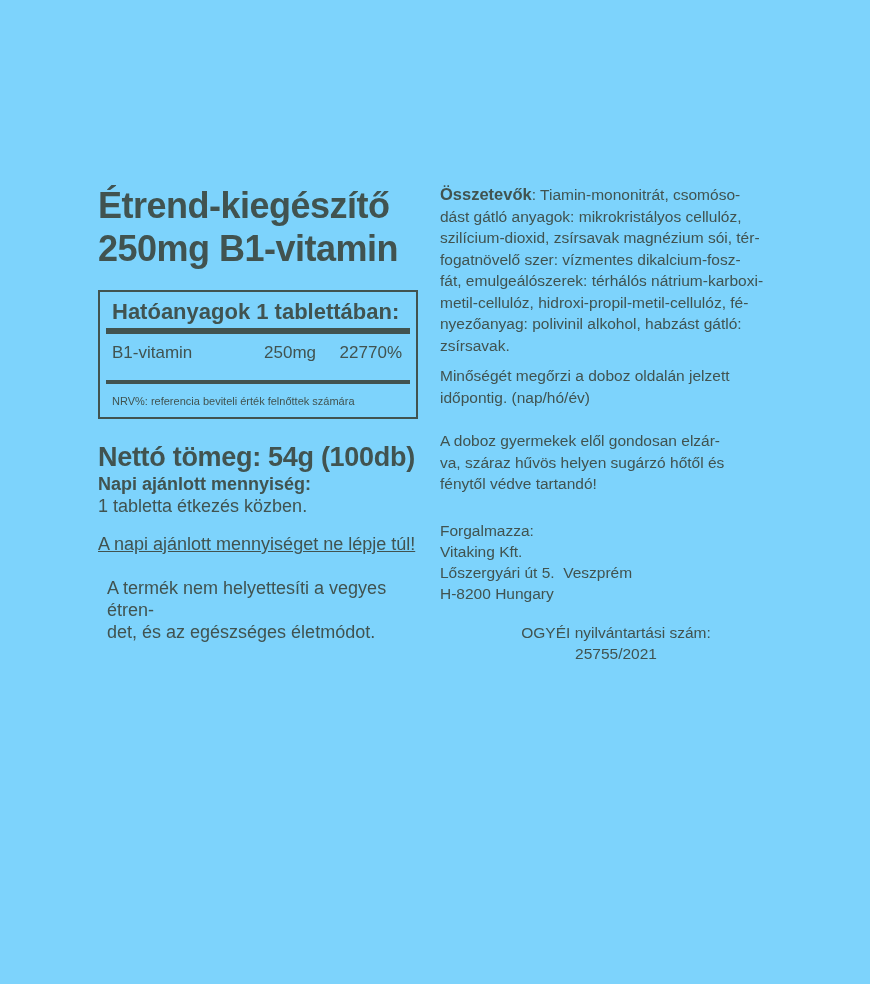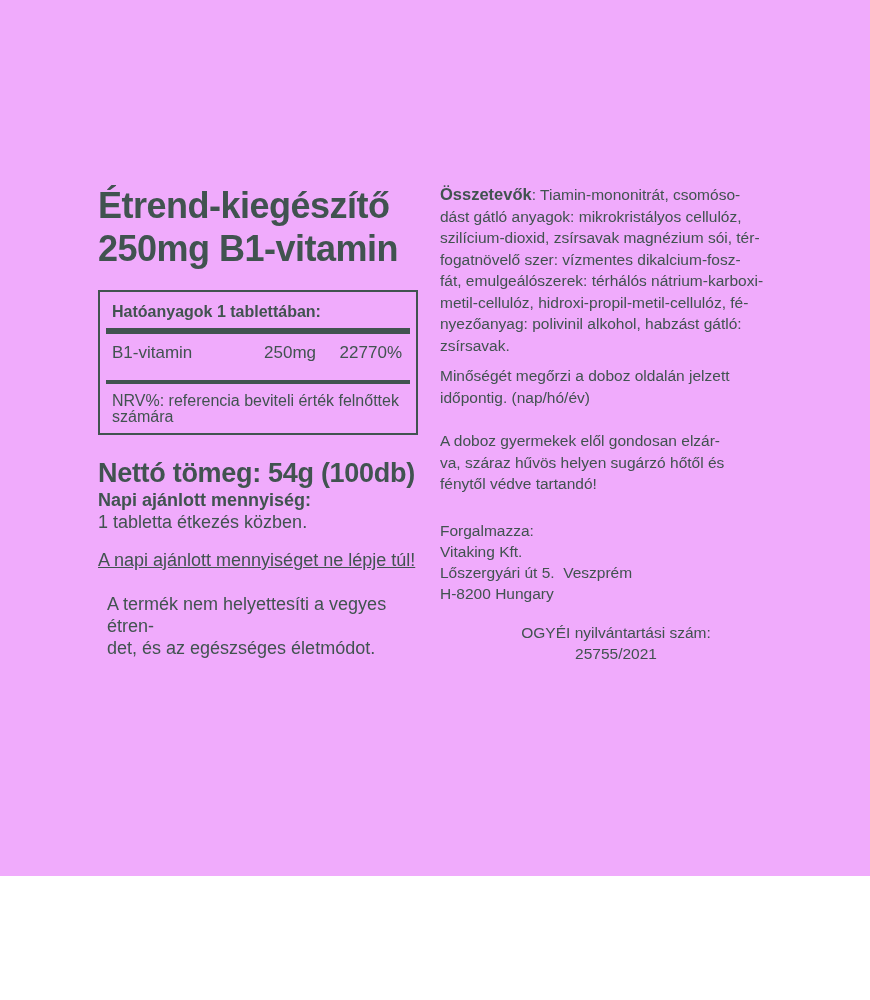--- a/index.html
+++ b/index.html
@@ -1,20 +1,20 @@
 <!DOCTYPE html>
 <html><head>
 <meta charset="utf-8">
 <style>
   html, body { margin: 0; padding: 0; background: #ffffff; }
   .page {
     position: relative;
     width: 870px;
-    height: 876px;
-    background: #f0abfc;
+    height: 984px;
+    background: #7dd3fc;
     font-family: "Liberation Sans", sans-serif;
     color: #415350;
     overflow: hidden;
   }
   .ml { white-space: pre-wrap; margin-left: 9px; }
 
   
   .left-col { position: absolute; left: 98px; top: 184px; width: 322px; }
   .title {
     margin: 0;
@@ -24,40 +24,40 @@
     letter-spacing: -0.5px;
     white-space: pre-wrap;
   }
   .facts {
     margin-top: 20px;
     width: 320px;
     box-sizing: border-box;
     border: 2px solid #415350;
   }
   .facts-title {
-    font-size: 16px;
+    font-size: 22px;
     font-weight: bold;
     line-height: 22px;
     padding: 9px 12px 5px 12px;
   }
   .rule { background: #415350; margin: 0 6px; }
   .rule.thick { height: 4px; }
   .rule.thin { height: 2px; }
   .facts-row {
     display: grid;
     grid-template-columns: 1fr 102px 86px;
     font-size: 17px;
     line-height: 22px;
     padding: 8px 14px 16px 12px;
   }
   .facts-row.head { font-weight: bold; padding: 8px 14px 6px 12px; }
   .facts-row .c2, .facts-row .c3 { text-align: right; }
   .facts-row.head .c3 { font-size: 15px; }
   .facts-note {
-    font-size: 16px;
+    font-size: 11px;
     line-height: 16px;
     padding: 9px 12px 8px 12px;
   }
   .netto {
     margin-top: 22px;
     font-size: 27px;
     line-height: 32px;
     font-weight: bold;
     letter-spacing: -0.3px;
   }

